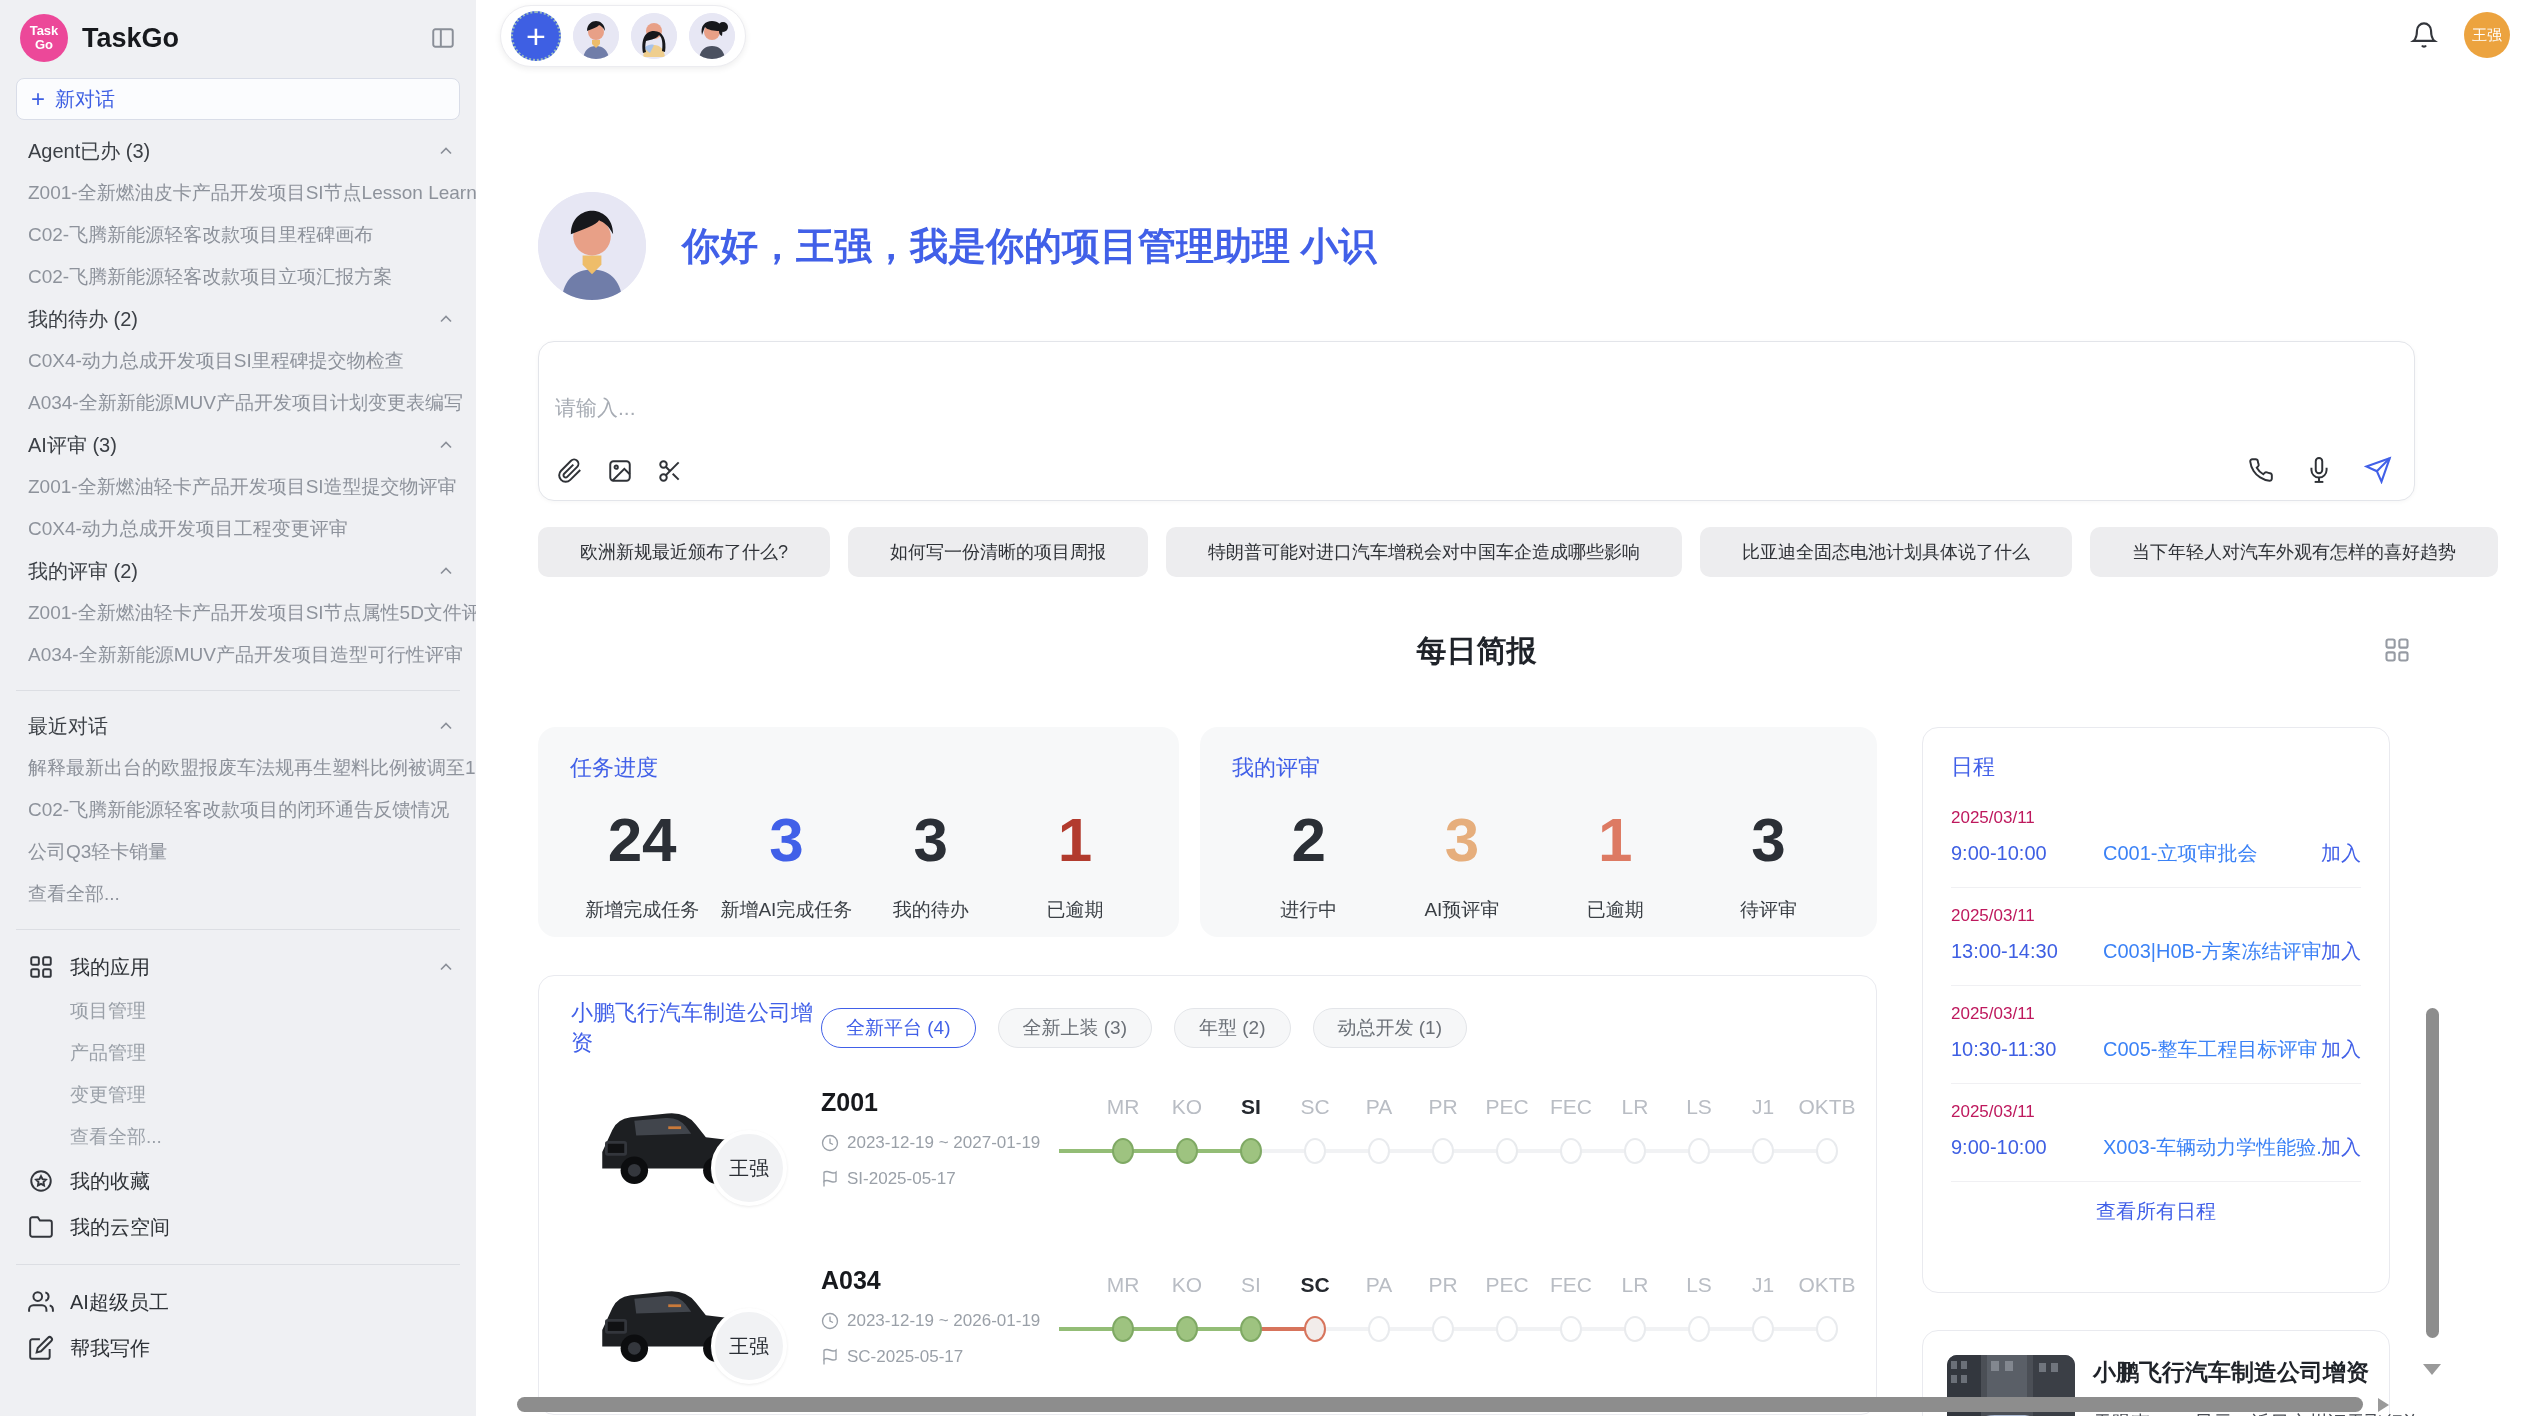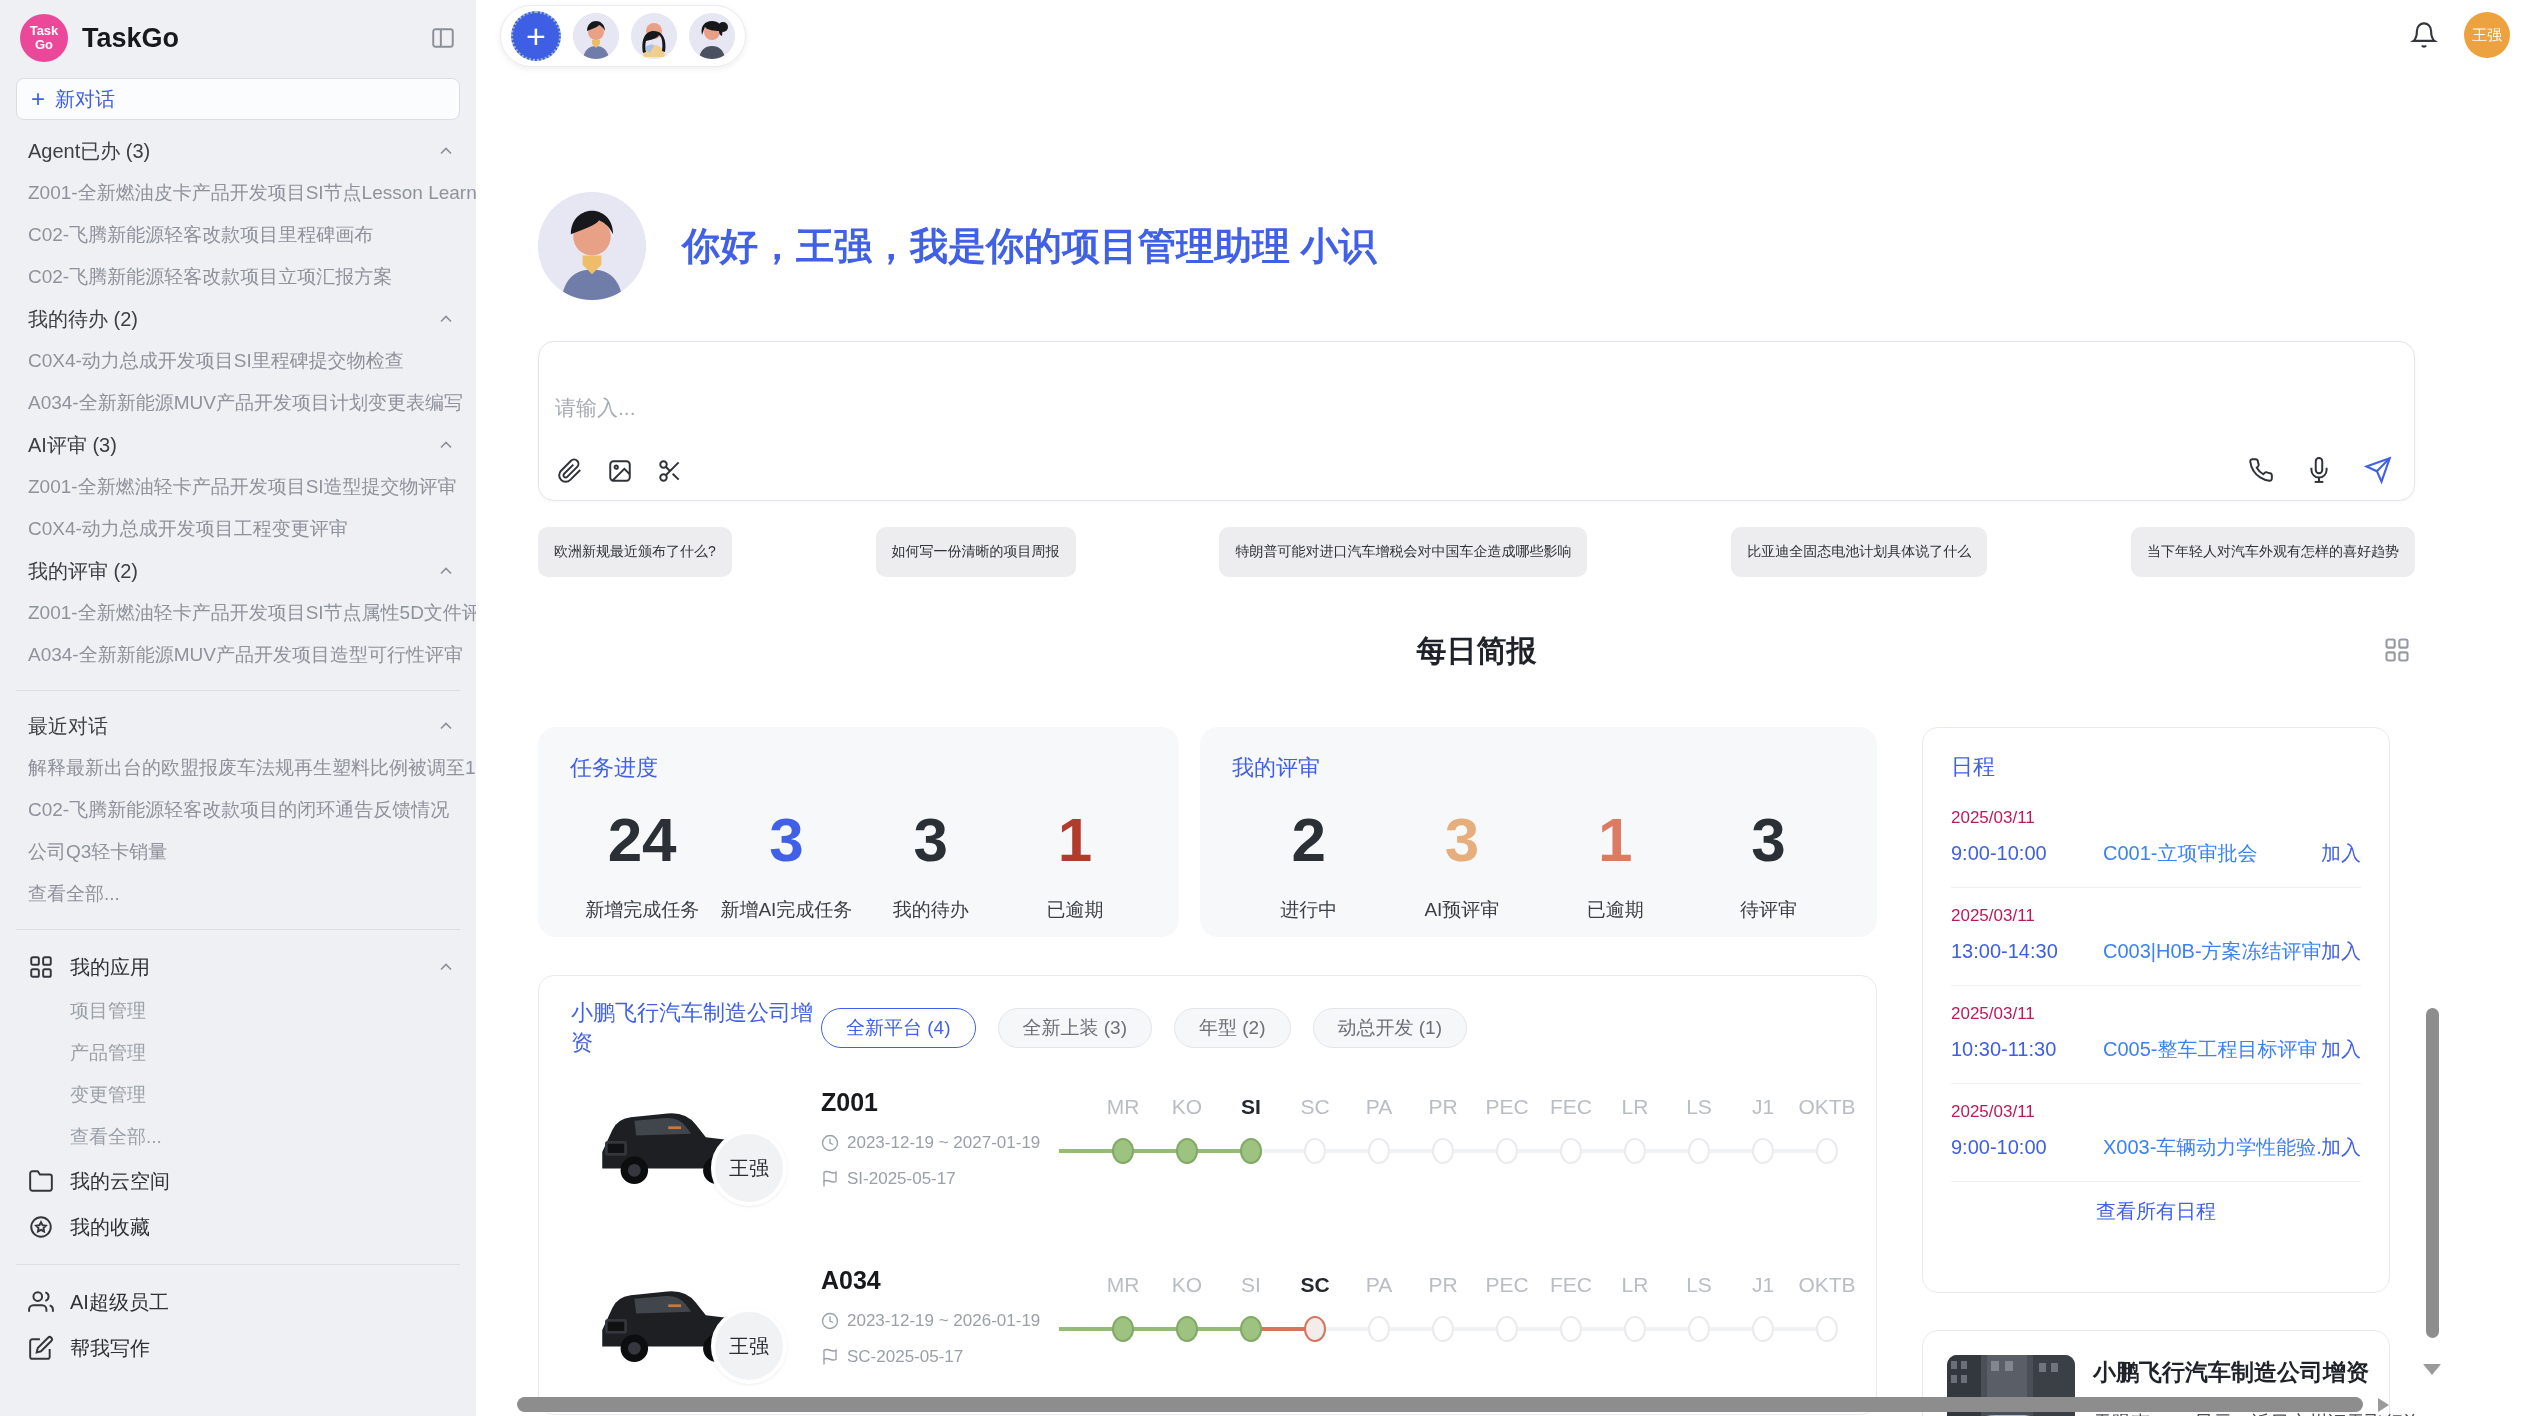--- a/index.html
+++ b/index.html
@@ -40,21 +40,21 @@
   .greet-text { margin-left:36px; font-size:38px; font-weight:bold; color:#4160e8; }
 
   .input-card { position:absolute; left:62px; top:341px; width:1877px; height:160px; background:#fff; border:1px solid #e3e5ea; border-radius:16px; box-shadow:0 1px 4px rgba(0,0,0,.04); }
   .composer-input { position:absolute; left:16px; top:54px; width:1200px; border:none; outline:none; font-size:21px; color:#2a2e34; background:transparent; font-family:inherit; }
   .composer-input::placeholder { color:#a7acb4; }
   .in-icons-left { position:absolute; left:18px; bottom:16px; display:flex; gap:24px; color:#2f3237; }
   .in-icons-right { position:absolute; right:22px; bottom:16px; display:flex; gap:32px; align-items:center; }
   .icon-btn { cursor:pointer; display:flex; align-items:center; }
 
   .chips-row { position:absolute; left:62px; top:527px; width:1877px; display:flex; justify-content:space-between; gap:18px; }
-  .chip { height:50px; background:#ededef; border-radius:10px; display:flex; align-items:center; padding:0 16px; font-size:14px; color:#2f3237; white-space:nowrap; cursor:pointer; }
+  .chip { height:50px; background:#ededef; border-radius:10px; display:flex; align-items:center; padding:0 42px; font-size:18px; color:#2f3237; white-space:nowrap; cursor:pointer; }
 
   .briefing-header { position:absolute; left:62px; top:628px; width:1877px; height:46px; }
   .briefing-title { text-align:center; font-size:30px; font-weight:bold; color:#1f2329; line-height:46px; }
   .briefing-grid { position:absolute; right:4px; top:8px; color:#969ba3; cursor:pointer; }
 
   .stats-row { position:absolute; left:62px; top:727px; width:1339px; display:flex; gap:21px; }
   .stat-card { background:#f7f8f9; border-radius:18px; height:210px; position:relative; padding:26px 32px; }
   .stat-card.c1 { width:641px; }
   .stat-card.c2 { width:677px; }
   .stat-title { font-size:22px; color:#4160e8; }
@@ -219,33 +219,33 @@
           </span>
       </div>
       <div class="sb-sub">项目管理</div>
       <div class="sb-sub">产品管理</div>
       <div class="sb-sub">变更管理</div>
       <div class="sb-sub">查看全部...</div>
 
       <div class="sb-row">
         <span class="ric">
             <svg width="26" height="26" viewBox="0 0 24 24" fill="none" stroke="currentColor" stroke-width="1.8">
-              <path d="M22 19a2 2 0 0 1-2 2H4a2 2 0 0 1-2-2V5a2 2 0 0 1 2-2h5l2 3h9a2 2 0 0 1 2 2z"></path>
-            </svg>
-          </span>
-        <span class="lbl">我的云空间</span>
+              <circle cx="12" cy="12" r="9"></circle>
+              <path d="M12 7.5l1.4 2.8 3.1.5-2.2 2.2.5 3.1-2.8-1.5-2.8 1.5.5-3.1L7.5 10.8l3.1-.5z"></path>
+            </svg>
+          </span>
+        <span class="lbl">我的收藏</span>
       </div>
       <div class="sb-row">
         <span class="ric">
             <svg width="26" height="26" viewBox="0 0 24 24" fill="none" stroke="currentColor" stroke-width="1.8">
-              <circle cx="12" cy="12" r="9"></circle>
-              <path d="M12 7.5l1.4 2.8 3.1.5-2.2 2.2.5 3.1-2.8-1.5-2.8 1.5.5-3.1L7.5 10.8l3.1-.5z"></path>
-            </svg>
-          </span>
-        <span class="lbl">我的收藏</span>
+              <path d="M22 19a2 2 0 0 1-2 2H4a2 2 0 0 1-2-2V5a2 2 0 0 1 2-2h5l2 3h9a2 2 0 0 1 2 2z"></path>
+            </svg>
+          </span>
+        <span class="lbl">我的云空间</span>
       </div>
 
       <div class="sb-divider"></div>
 
       <div class="sb-row">
         <span class="ric">
             <svg width="26" height="26" viewBox="0 0 24 24" fill="none" stroke="currentColor" stroke-width="1.8">
               <path d="M17 21v-2a4 4 0 0 0-4-4H5a4 4 0 0 0-4 4v2"></path>
               <circle cx="9" cy="7" r="4"></circle>
               <path d="M23 21v-2a4 4 0 0 0-3-3.87"></path>

